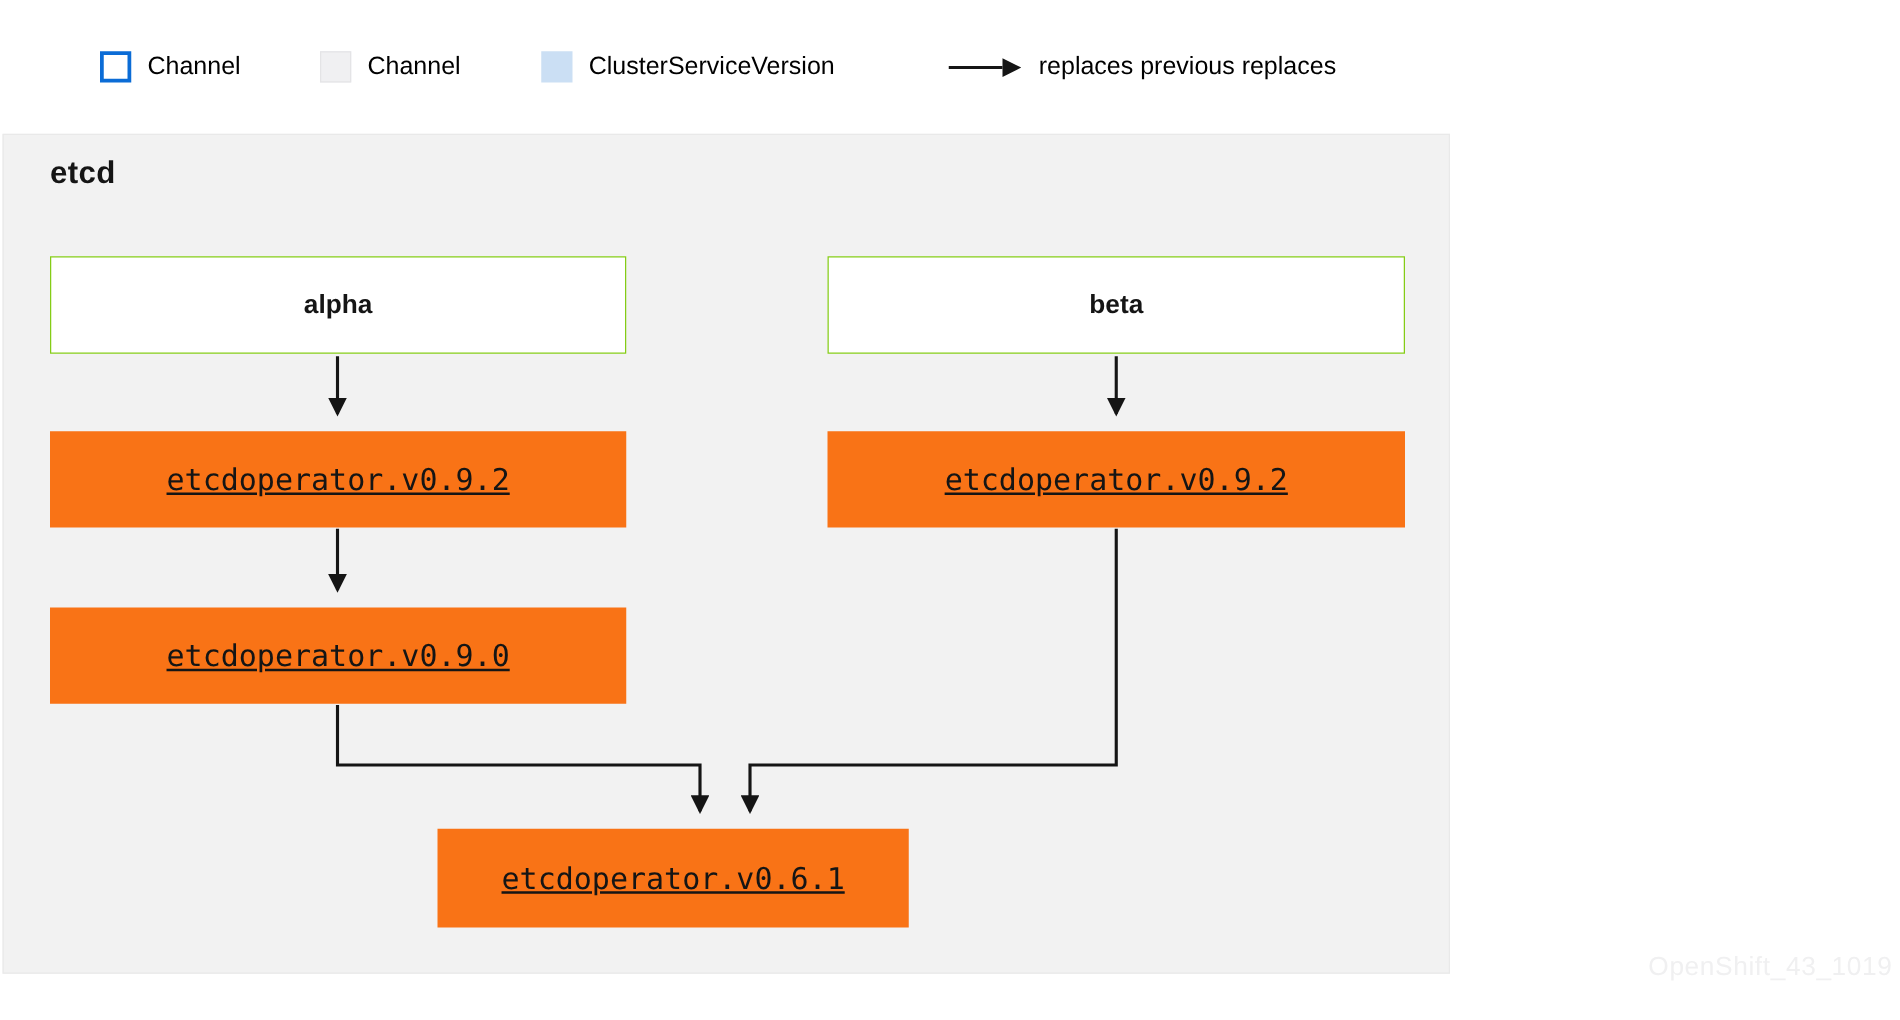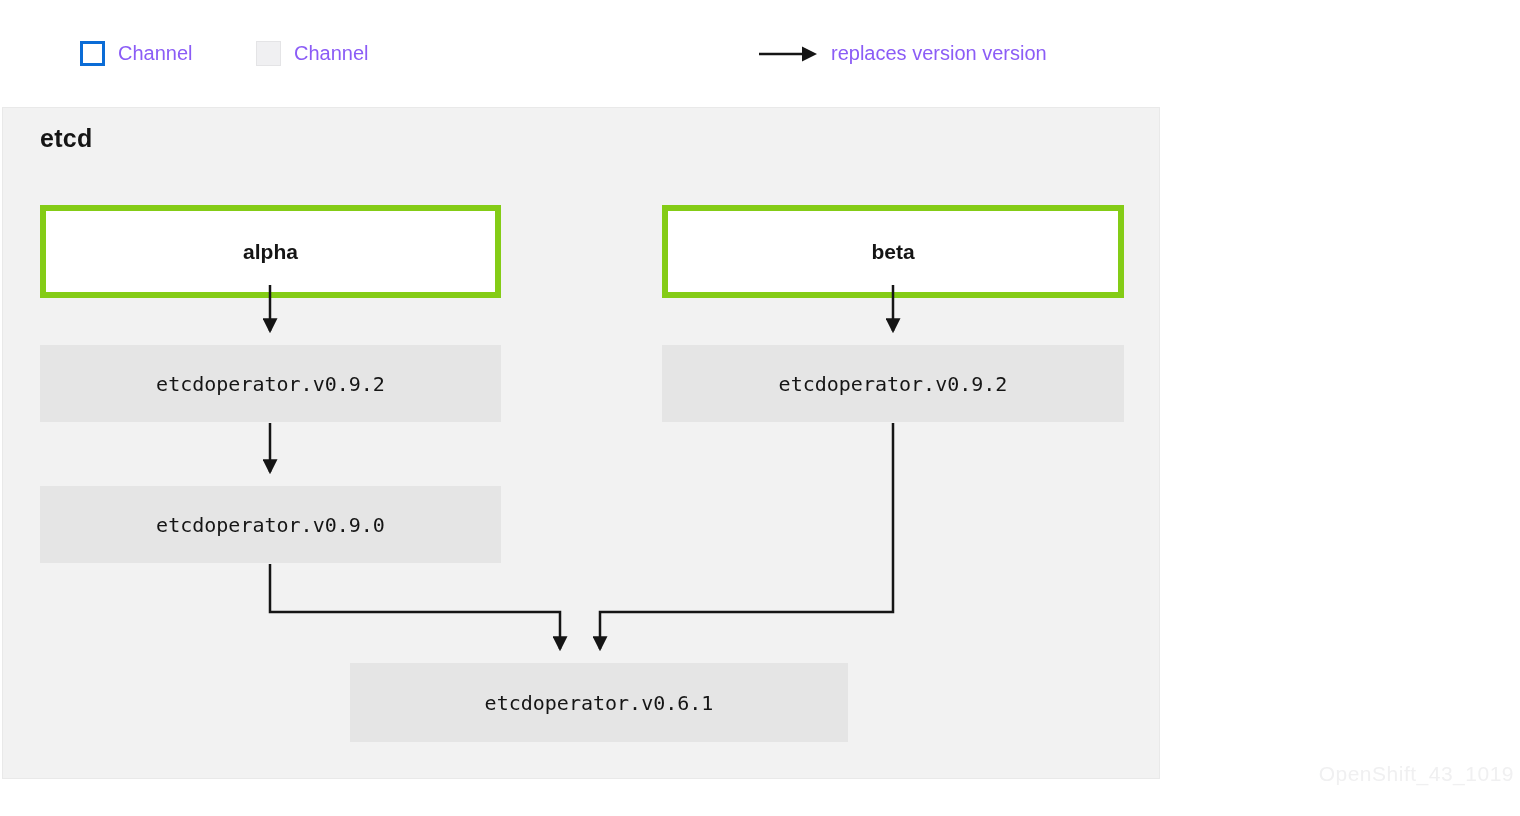--- a/index.html
+++ b/index.html
@@ -22,21 +22,21 @@
     position: absolute;
     top: 40px;
     height: 27px;
     display: flex;
     align-items: center;
     gap: 13px;
   }
   .legend-label {
     font-size: 20px;
     line-height: 27px;
-    color: #8b5cf6;
+    color: #000000;
     white-space: nowrap;
   }
   .swatch {
     width: 25px;
     height: 25px;
     box-sizing: border-box;
     flex: 0 0 auto;
   }
   .swatch-channel { background: #ffffff; border: 3px solid #0b6cd6; }
   .swatch-package { background: #f0f0f2; border: 1px solid #e4e4e6; }
@@ -65,37 +65,38 @@
   
   .node {
     position: absolute;
     box-sizing: border-box;
     display: flex;
     align-items: center;
     justify-content: center;
   }
   .channel-node {
     background: #ffffff;
-    border: 6px solid #84cc16;
+    border: 1px solid #84cc16;
     font-size: 21px;
     font-weight: bold;
-    height: 93px;
+    height: 78px;
   }
   .csv-node {
-    background: #e5e5e5;
+    background: #f97316;
     font-family: "DejaVu Sans Mono", monospace;
-    font-size: 20px;
+    font-size: 24px;
     height: 77px;
+    text-decoration: underline;
   }
   #node-channel-alpha { left: 40px;  top: 205px; width: 461px; }
   #node-channel-beta  { left: 662px; top: 205px; width: 462px; text-align: right; }
   #node-csv-alpha-head{ left: 40px;  top: 345px; width: 461px; }
   #node-csv-beta-head { left: 662px; top: 345px; width: 462px; }
   #node-csv-alpha-prev{ left: 40px;  top: 486px; width: 461px; }
-  #node-csv-base      { left: 350px; top: 663px; width: 498px; height: 79px; }
+  #node-csv-base      { left: 350px; top: 663px; width: 377px; height: 79px; }
 
   
   #edges {
     position: absolute;
     left: 0;
     top: 0;
     pointer-events: none;
   }
 
   
@@ -116,27 +117,31 @@
   <div class="legend-item" style="left:80px">
     <span class="swatch swatch-channel"></span>
     <span class="legend-label">Channel</span>
   </div>
 
   <div class="legend-item" style="left:256px">
     <span class="swatch swatch-package"></span>
     <span class="legend-label">Channel</span>
   </div>
 
+  <div class="legend-item" style="left:433px">
+    <span class="swatch swatch-csv"></span>
+    <span class="legend-label">ClusterServiceVersion</span>
+  </div>
 
   <div class="legend-item" style="left:758px">
     <svg width="60" height="20" viewBox="0 0 60 20">
       <line x1="1" y1="10" x2="44" y2="10" stroke="#151515" stroke-width="2.5"></line>
       <polygon points="44,2.5 59,10 44,17.5" fill="#151515"></polygon>
     </svg>
-    <span class="legend-label">replaces version version</span>
+    <span class="legend-label">replaces previous replaces</span>
   </div>
 
   <div class="package-box"></div>
   <div class="package-title">etcd</div>
 
   <div id="node-channel-alpha" class="node channel-node">
     <span>alpha</span>
   </div>
 
   <div id="node-channel-beta" class="node channel-node">

